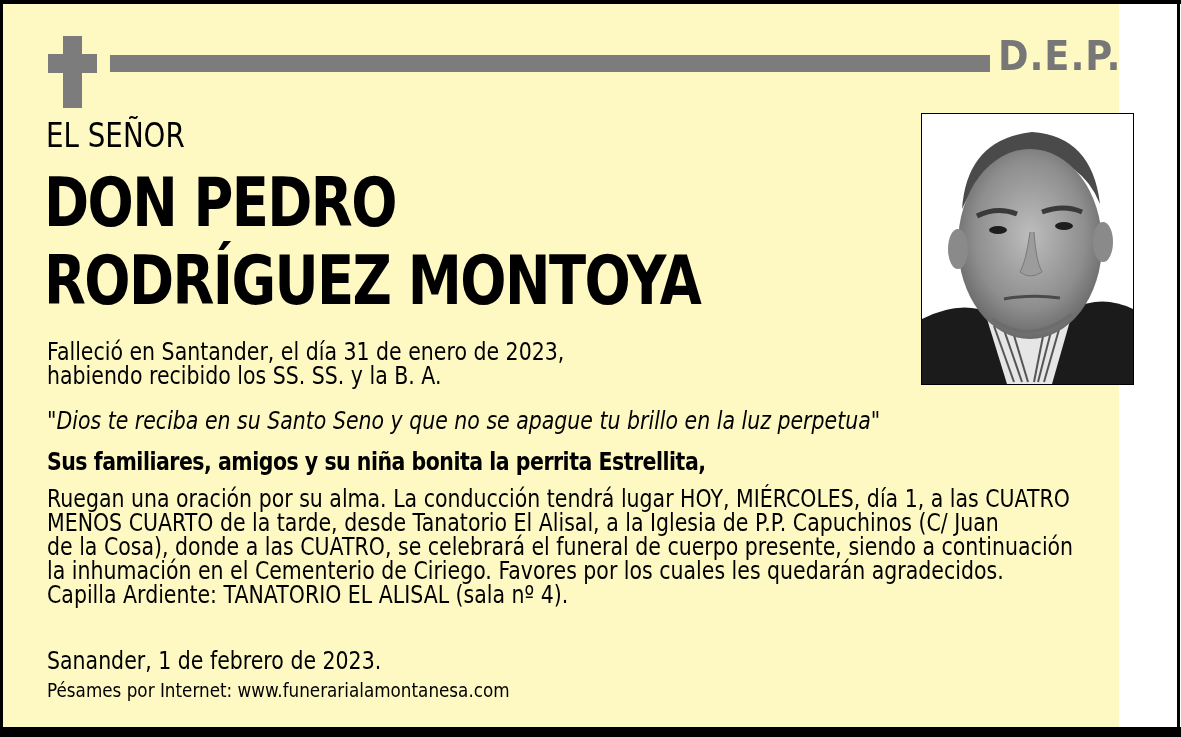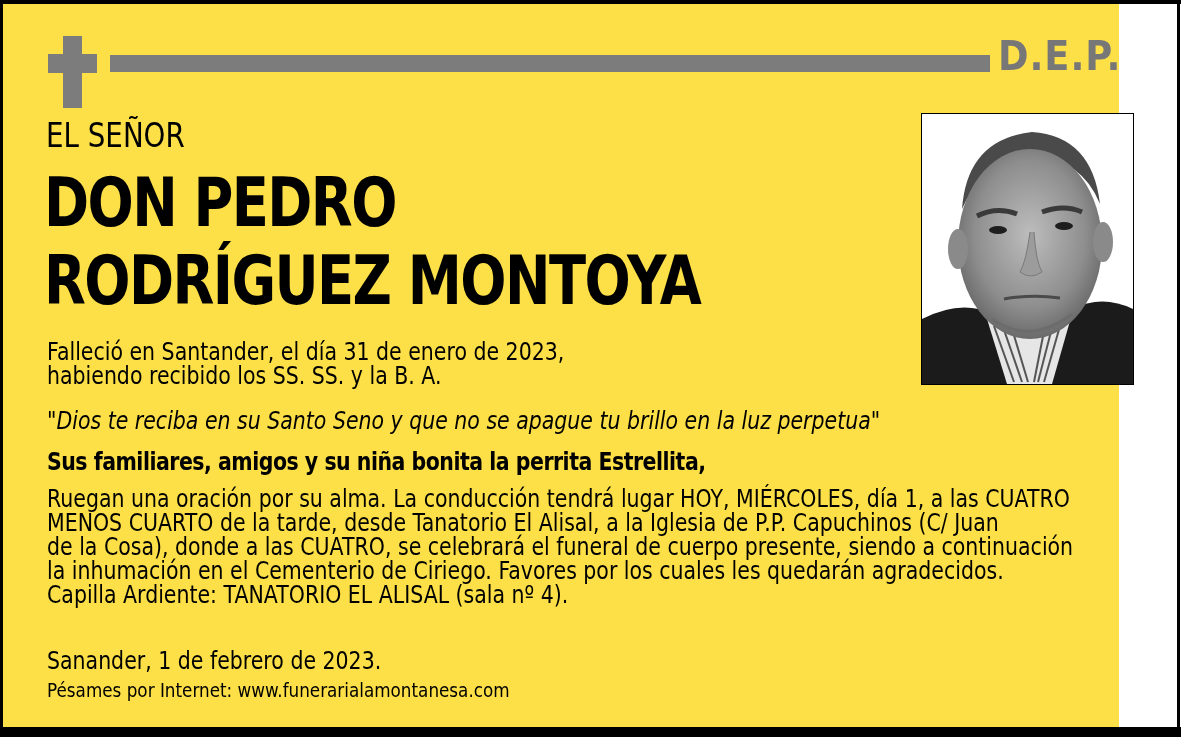--- a/index.html
+++ b/index.html
@@ -1,19 +1,19 @@
 <!DOCTYPE html>
 <html><head>
 <meta charset="utf-8">
 <style>
   html, body { margin: 0; padding: 0; background: #fff; }
   body { width: 1181px; height: 737px; position: relative; overflow: hidden; }
   .frame {
     position: absolute; left: 0; top: 0; width: 1119px; height: 737px;
-    box-sizing: border-box; background: #fde047; text-decoration: underline;
+    box-sizing: border-box; background: #fef9c3; text-decoration: underline;
   }
   .border-top { position: absolute; left: 0; top: 0; width: 1181px; height: 4px; background: #000; }
   .border-left { position: absolute; left: 0; top: 0; width: 3px; height: 737px; background: #000; }
   .border-right { position: absolute; left: 1177px; top: 0; width: 3px; height: 728px; background: #000; }
   .border-bottom { position: absolute; left: 0; top: 727px; width: 1181px; height: 10px; background: #000; }
 
   .cross-v { position: absolute; left: 63px; top: 36px; width: 19px; height: 72px; background: #7c7c7c; }
   .cross-h { position: absolute; left: 48px; top: 54px; width: 49px; height: 19px; background: #7c7c7c; }
   .rule-bar { position: absolute; left: 110px; top: 55px; width: 880px; height: 17px; background: #7c7c7c; }
   .dep {

